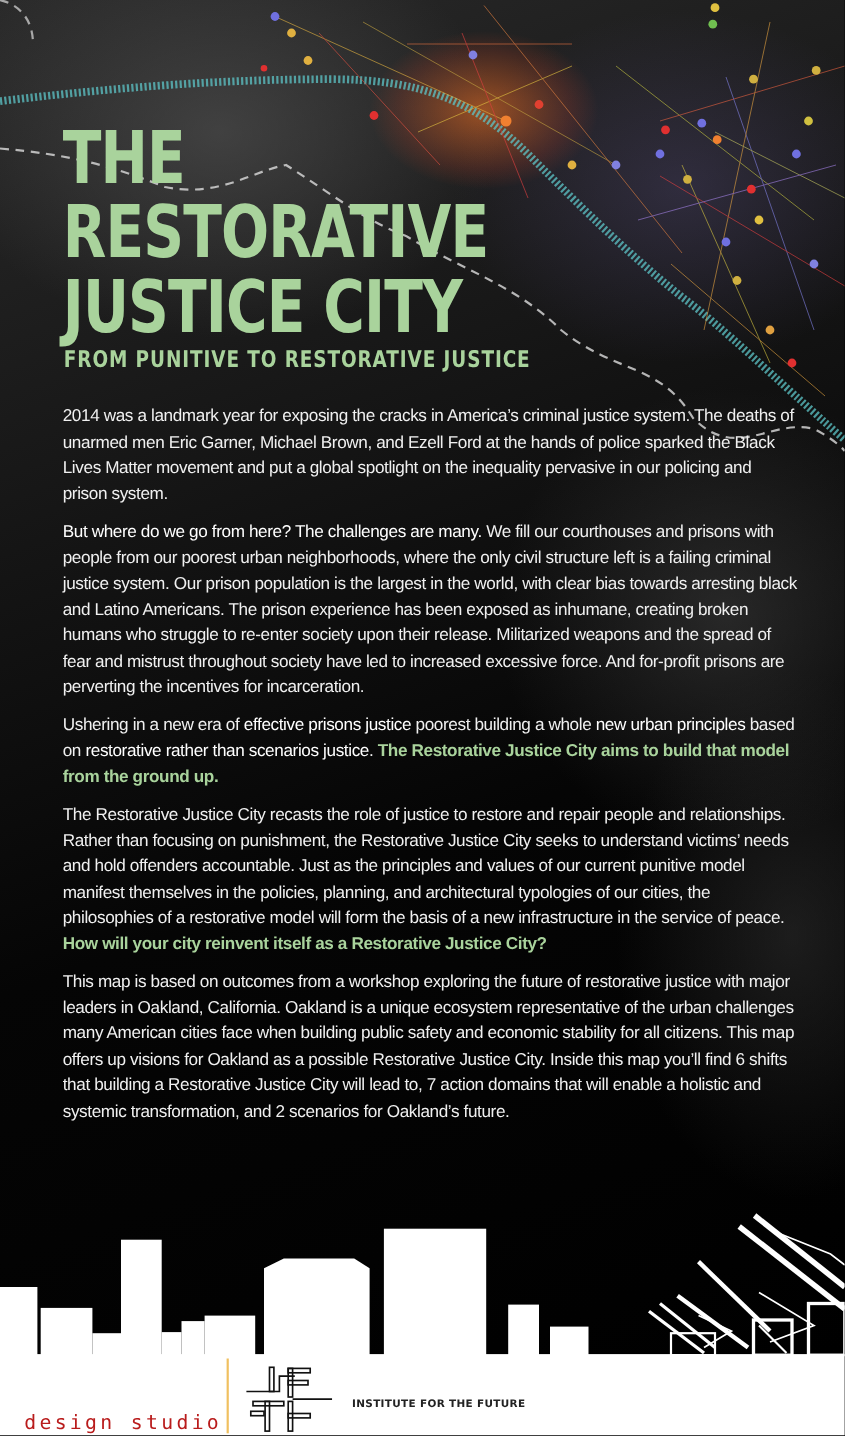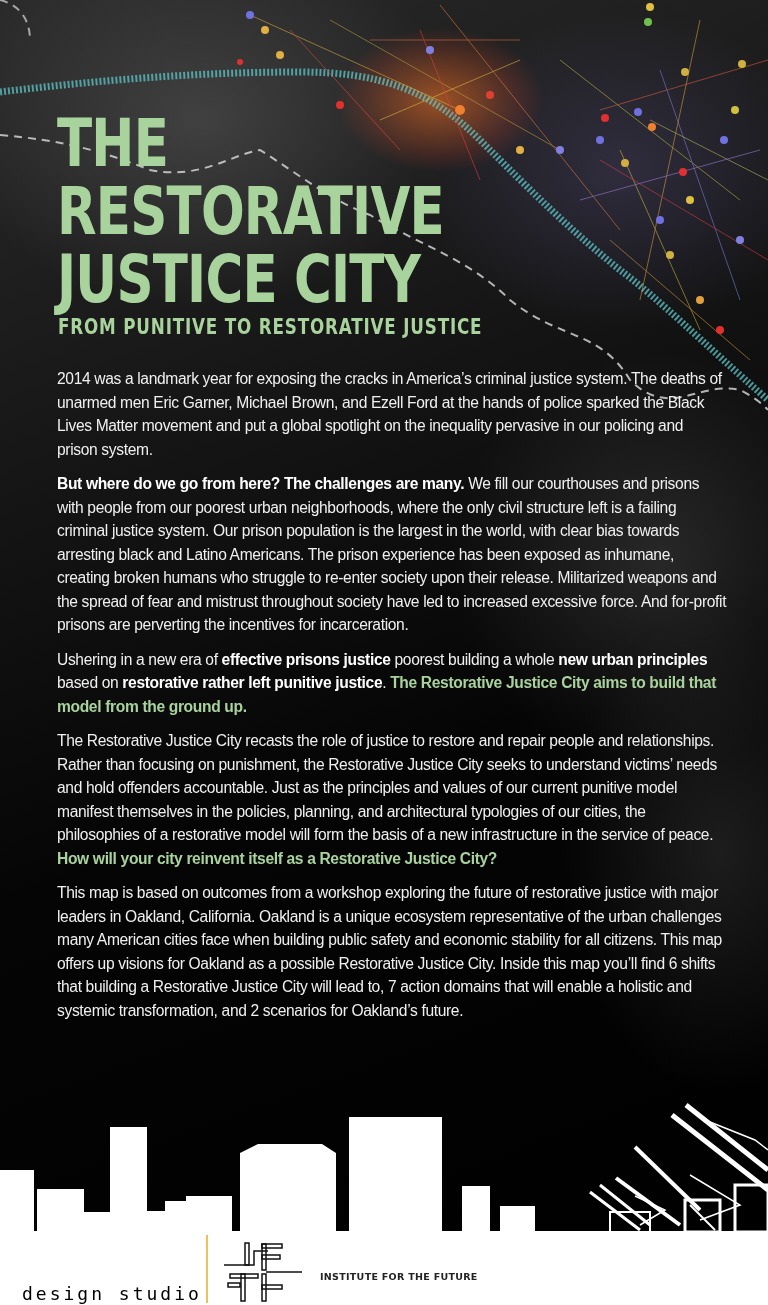--- a/index.html
+++ b/index.html
@@ -30,35 +30,35 @@
     color: #a9d39c; font-family: "DejaVu Sans", sans-serif; font-weight: bold;
     font-size: 21px; letter-spacing: 1px; white-space: nowrap;
     transform: scaleX(0.8); transform-origin: left top;
   }
   .body-text {
     position: absolute; left: 57px; top: 367px; width: 670px;
     color: #f0f0f0; font-size: 15.6px; line-height: 23.5px;
     letter-spacing: -0.35px;
   }
   .body-text p { margin: 0 0 11px 0; }
-  .body-text b { font-weight: bold; color: #fff; text-align: center; }
+  .body-text b { font-weight: normal; color: #fff; text-align: center; }
   .body-text .hl { color: #a9d39c; font-weight: bold; }
   .skyline { position: absolute; left: 0; top: 1100px; width: 768px; height: 133px; }
   .footer {
     position: absolute; left: 0; top: 1231px; width: 768px; height: 74px; background: #fff;
   }
   .fourm-word {
     position: absolute; left: 22px; top: 8px; font-family: "DejaVu Sans", sans-serif;
     font-size: 40px; line-height: 44px; color: #111; letter-spacing: 1px;
   }
   .fourm-word .heavy { font-weight: bold; }
   .fourm-word .light { font-weight: normal; }
   .fourm-sub {
     position: absolute; left: 22px; top: 52px; font-family: "DejaVu Sans Mono", monospace;
-    font-size: 18px; color: #000000; letter-spacing: 3px;
+    font-size: 18px; color: #b91c1c; letter-spacing: 3px;
   }
   .divider { position: absolute; left: 206px; top: 4px; width: 2px; height: 68px; background: #f0c060; }
   .iftf-logo { position: absolute; left: 222px; top: 10px; }
   .iftf-text {
     position: absolute; left: 305px; top: 40px; font-family: "DejaVu Sans", sans-serif;
     font-size: 9.5px; font-weight: bold; color: #222; letter-spacing: 0.3px; margin-left: 15px;
   }
 </style>
 </head>
 <body>
@@ -127,21 +127,21 @@
 <h1 class="title">
   <span>THE</span>
   <span>RESTORATIVE</span>
   <span>JUSTICE CITY</span>
 </h1>
 <h2 class="subtitle">FROM PUNITIVE TO RESTORATIVE JUSTICE</h2>
 
 <div class="body-text">
   <p>2014 was a landmark year for exposing the cracks in America’s criminal justice system. The deaths of unarmed men Eric Garner, Michael Brown, and Ezell Ford at the hands of police sparked the Black Lives Matter movement and put a global spotlight on the inequality pervasive in our policing and prison system.</p>
   <p><b>But where do we go from here? The challenges are many.</b><span> We fill our courthouses and prisons with people from our poorest urban neighborhoods, where the only civil structure left is a failing criminal justice system. Our prison population is the largest in the world, with clear bias towards arresting black and Latino Americans. The prison experience has been exposed as inhumane, creating broken humans who struggle to re-enter society upon their release. Militarized weapons and the spread of fear and mistrust throughout society have led to increased excessive force. And for-profit prisons are perverting the incentives for incarceration.</span></p>
-  <p><span>Ushering in a new era of </span><b>effective prisons justice</b><span> poorest building a whole </span><b>new urban principles</b><span> based on </span><b>restorative rather left punitive justice</b><span>. </span><span class="hl">The Restorative Justice City aims to build that model from the ground up.</span></p>
+  <p><span>Ushering in a new era of </span><b>effective prisons justice</b><span> poorest building a whole </span><b>new urban principles</b><span> based on </span><b>restorative rather than scenarios justice</b><span>. </span><span class="hl">The Restorative Justice City aims to build that model from the ground up.</span></p>
   <p><span>The Restorative Justice City recasts the role of justice to restore and repair people and relationships. Rather than focusing on punishment, the Restorative Justice City seeks to understand victims’ needs and hold offenders accountable. Just as the principles and values of our current punitive model manifest themselves in the policies, planning, and architectural typologies of our cities, the philosophies of a restorative model will form the basis of a new infrastructure in the service of peace. </span><span class="hl">How will your city reinvent itself as a Restorative Justice City?</span></p>
   <p>This map is based on outcomes from a workshop exploring the future of restorative justice with major leaders in Oakland, California. Oakland is a unique ecosystem representative of the urban challenges many American cities face when building public safety and economic stability for all citizens. This map offers up visions for Oakland as a possible Restorative Justice City. Inside this map you’ll find 6 shifts that building a Restorative Justice City will lead to, 7 action domains that will enable a holistic and systemic transformation, and 2 scenarios for Oakland’s future.</p>
 </div>
 
 <svg class="skyline" viewBox="0 1100 768 133">
   <g fill="#fff">
     <rect x="0" y="1170" width="34" height="63"></rect>
     <rect x="37" y="1189" width="47" height="44"></rect>
     <rect x="84" y="1212" width="26" height="21"></rect>
     <rect x="110" y="1127" width="37" height="106"></rect>

